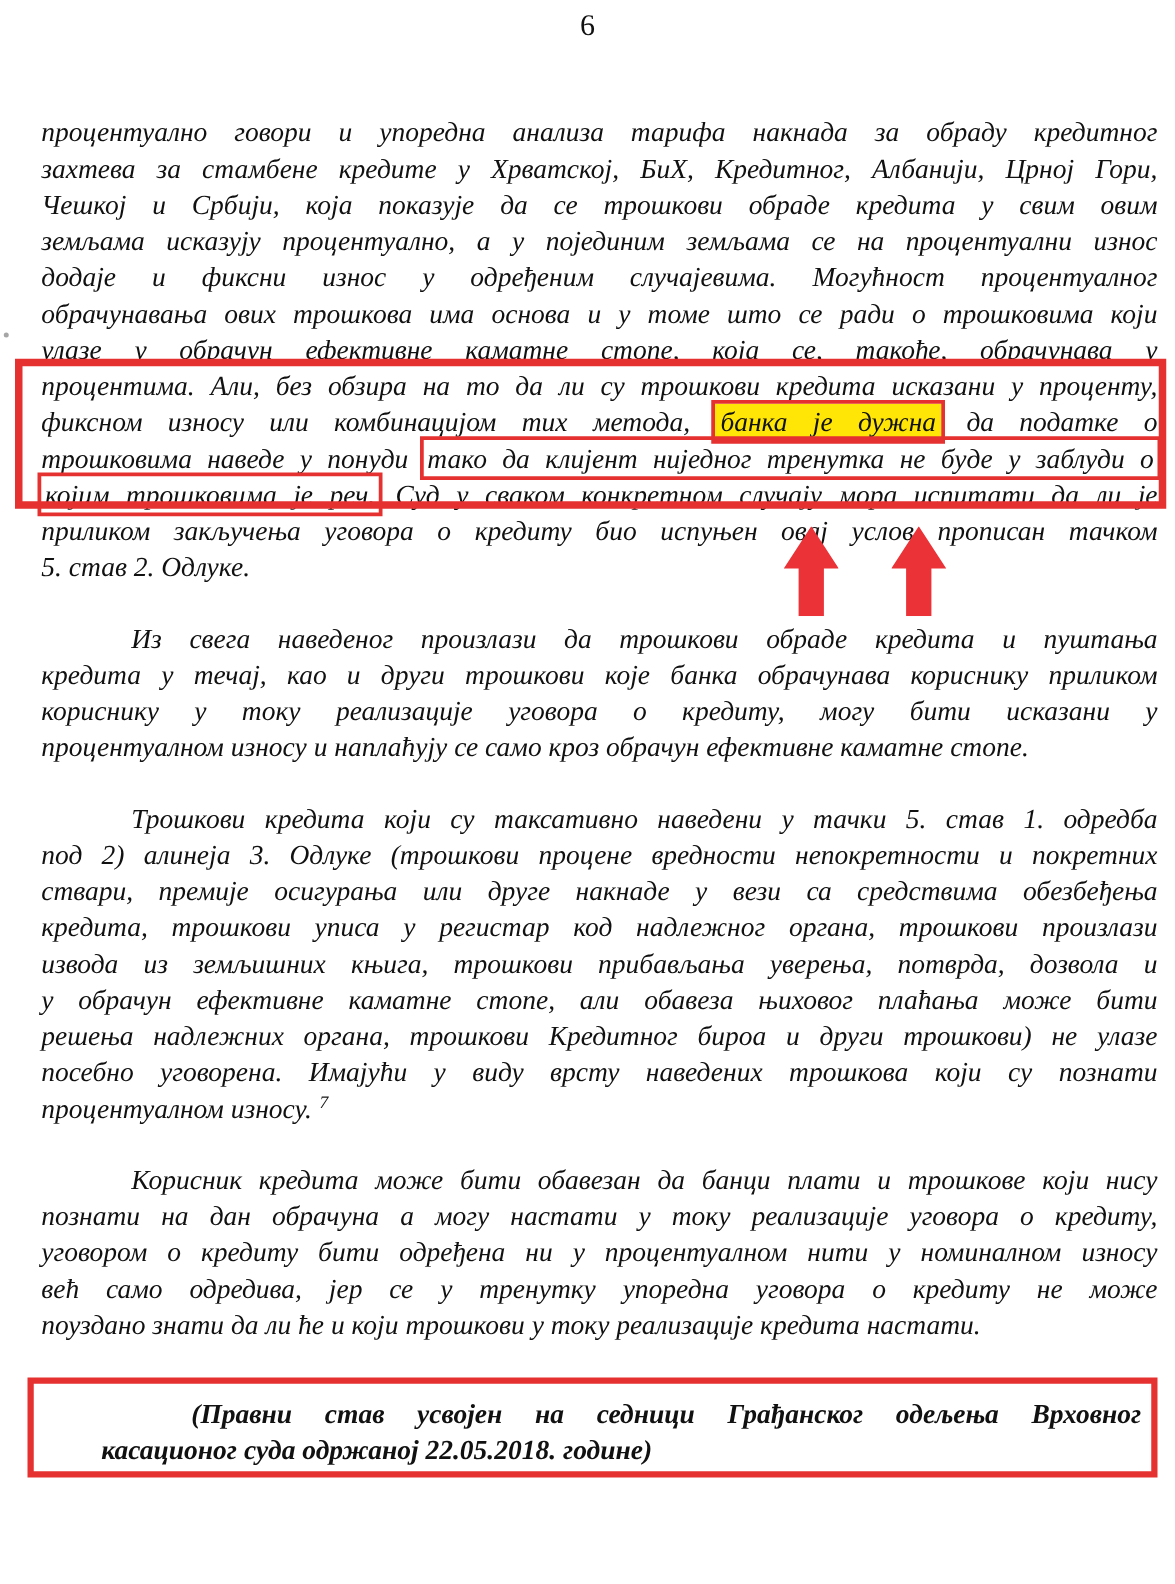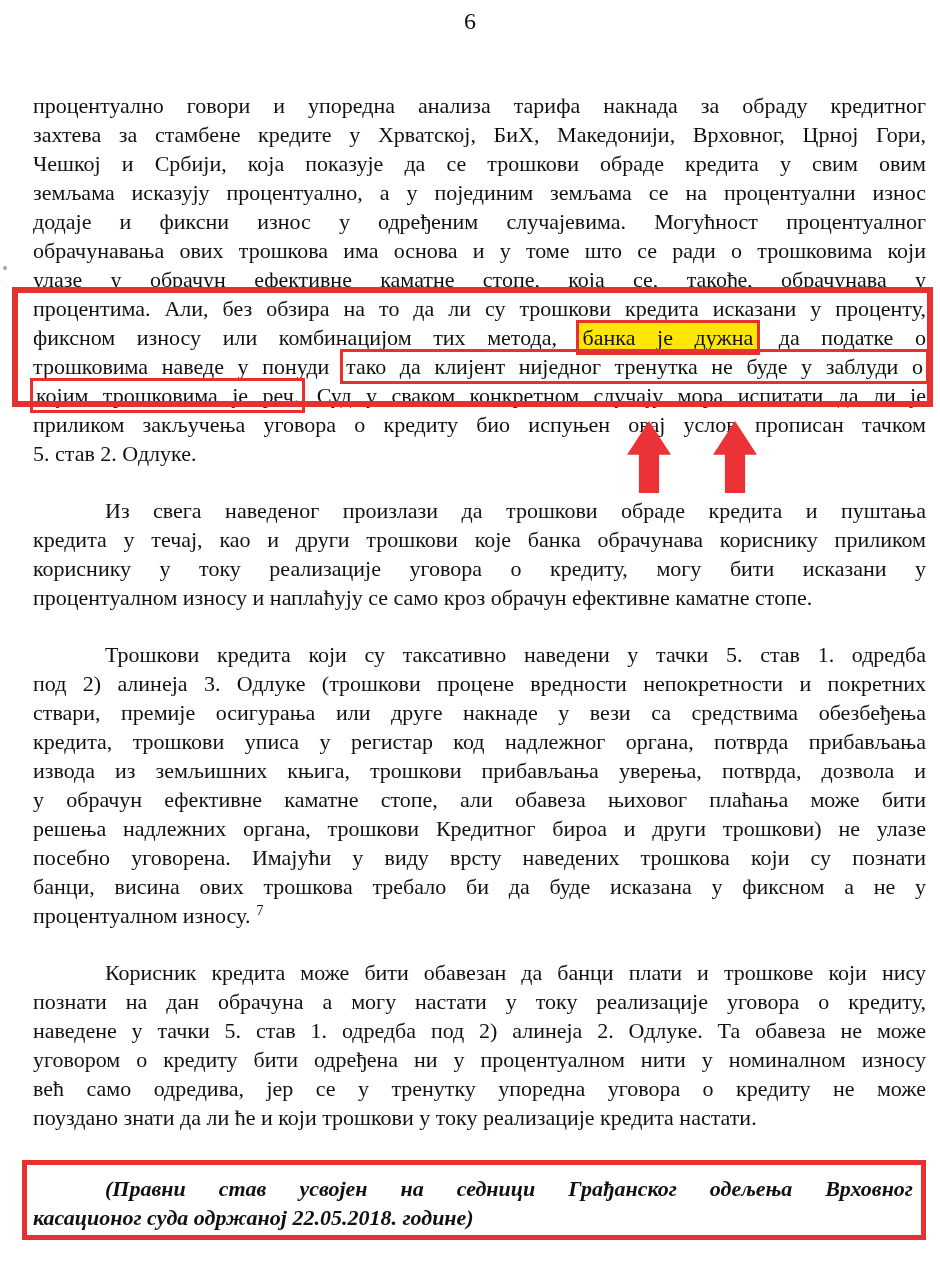--- a/index.html
+++ b/index.html
@@ -12,21 +12,21 @@
     overflow:hidden;
   }
   .page-number{
     position:absolute;top:8px;left:0;width:100%;
     text-align:center;font-size:24px;color:#111;
   }
   .doc-body{
     position:absolute;left:33px;top:0;width:893px;
     font-size:22px;line-height:29px;
   }
-  .para{margin:0 0 28px 0;}
+  .para{margin:0 0 28px 0;font-style:italic;}
   .para.first{margin-top:91px;}
   .line{
     text-align:justify;
     text-align-last:justify;
     height:29px;line-height:29px;
     white-space:normal;
   }
   .line.lastline{text-align-last:left;}
   .line.ind{text-indent:72px;}
   .seg-yellow{
@@ -42,21 +42,21 @@
     font-size:14px;vertical-align:super;line-height:0;margin-left:6px;
   }
   .legal-box{
     box-sizing:border-box;
     margin:4px 0 0 -11px;
     width:904px;
     border:5px solid #e53230;
     padding:9px 8px 3px 6px;
     font-weight:bold;font-style:italic;
   }
-  .legal-box .line{height:29px;}
+  .legal-box .line{height:29px;margin-left:48px;}
   .annot-main-box{
     position:absolute;left:12px;top:287px;
     width:921px;height:120px;
     box-sizing:border-box;
     border:6px solid #e53230;
     pointer-events:none;z-index:4;
     background:transparent;
   }
   .annot-arrow{
     position:absolute;width:44px;height:72px;
@@ -74,21 +74,21 @@
 <body>
 
 <div class="page">
   <div class="page-number">6</div>
 
   <div class="stray-mark"></div>
 
   <div class="doc-body" id="doc-body">
       <div class="para first">
         <div class="line"><span>процентуално говори и упоредна анализа тарифа накнада за обраду кредитног</span></div>
-        <div class="line"><span>захтева за стамбене кредите у Хрватској, БиХ, Македонији, Врховног, Црној Гори,</span></div>
+        <div class="line"><span>захтева за стамбене кредите у Хрватској, БиХ, Кредитног, Албанији, Црној Гори,</span></div>
         <div class="line"><span>Чешкој и Србији, која показује да се трошкови обраде кредита у свим овим</span></div>
         <div class="line"><span>земљама исказују процентуално, а у појединим земљама се на процентуални износ</span></div>
         <div class="line"><span>додаје и фиксни износ у одређеним случајевима. Могућност процентуалног</span></div>
         <div class="line"><span>обрачунавања ових трошкова има основа и у томе што се ради о трошковима који</span></div>
         <div class="line"><span>улазе у обрачун ефективне каматне стопе, која се, такође, обрачунава у</span></div>
         <div class="line"><span>процентима. Али, без обзира на то да ли су трошкови кредита исказани у проценту,</span></div>
         <div class="line"><span>фиксном износу или комбинацијом тих метода, </span><span class="seg-yellow">банка је дужна</span><span> да податке о</span></div>
         <div class="line"><span>трошковима наведе у понуди </span><span class="seg-redbox">тако да клијент ниједног тренутка не буде у заблуди о</span></div>
         <div class="line"><span class="seg-redbox">којим трошковима је реч.</span><span> Суд у сваком конкретном случају мора испитати да ли је</span></div>
         <div class="line"><span>приликом закључења уговора о кредиту био испуњен овај услов прописан тачком</span></div>
@@ -97,32 +97,30 @@
       <div class="para">
         <div class="line ind"><span>Из свега наведеног произлази да трошкови обраде кредита и пуштања</span></div>
         <div class="line"><span>кредита у течај, као и други трошкови које банка обрачунава кориснику приликом</span></div>
         <div class="line"><span>кориснику у току реализације уговора о кредиту, могу бити исказани у</span></div>
         <div class="line lastline"><span>процентуалном износу и наплаћују се само кроз обрачун ефективне каматне стопе.</span></div>
       </div>
       <div class="para">
         <div class="line ind"><span>Трошкови кредита који су таксативно наведени у тачки 5. став 1. одредба</span></div>
         <div class="line"><span>под 2) алинеја 3. Одлуке (трошкови процене вредности непокретности и покретних</span></div>
         <div class="line"><span>ствари, премије осигурања или друге накнаде у вези са средствима обезбеђења</span></div>
-        <div class="line"><span>кредита, трошкови уписа у регистар код надлежног органа, потврда прибављања</span></div>
+        <div class="line"><span>кредита, трошкови уписа у регистар код надлежног органа, трошкови произлази</span></div>
         <div class="line"><span>извода из земљишних књига, трошкови прибављања уверења, потврда, дозвола и</span></div>
         <div class="line"><span>у обрачун ефективне каматне стопе, али обавеза њиховог плаћања може бити</span></div>
         <div class="line"><span>решења надлежних органа, трошкови Кредитног бироа и други трошкови) не улазе</span></div>
         <div class="line"><span>посебно уговорена. Имајући у виду врсту наведених трошкова који су познати</span></div>
-        <div class="line"><span>банци, висина ових трошкова требало би да буде исказана у фиксном а не у</span></div>
         <div class="line lastline"><span>процентуалном износу.</span><span class="seg-sup">7</span></div>
       </div>
       <div class="para">
         <div class="line ind"><span>Корисник кредита може бити обавезан да банци плати и трошкове који нису</span></div>
         <div class="line"><span>познати на дан обрачуна а могу настати у току реализације уговора о кредиту,</span></div>
-        <div class="line"><span>наведене у тачки 5. став 1. одредба под 2) алинеја 2. Одлуке. Та обавеза не може</span></div>
         <div class="line"><span>уговором о кредиту бити одређена ни у процентуалном нити у номиналном износу</span></div>
         <div class="line"><span>већ само одредива, јер се у тренутку упоредна уговора о кредиту не може</span></div>
         <div class="line lastline"><span>поуздано знати да ли ће и који трошкови у току реализације кредита настати.</span></div>
       </div>
       <div class="legal-box">
         <div class="line ind"><span>(Правни став усвојен на седници Грађанског одељења Врховног</span></div>
         <div class="line lastline"><span>касационог суда одржаној 22.05.2018. године)</span></div>
       </div>
     </div>
 

